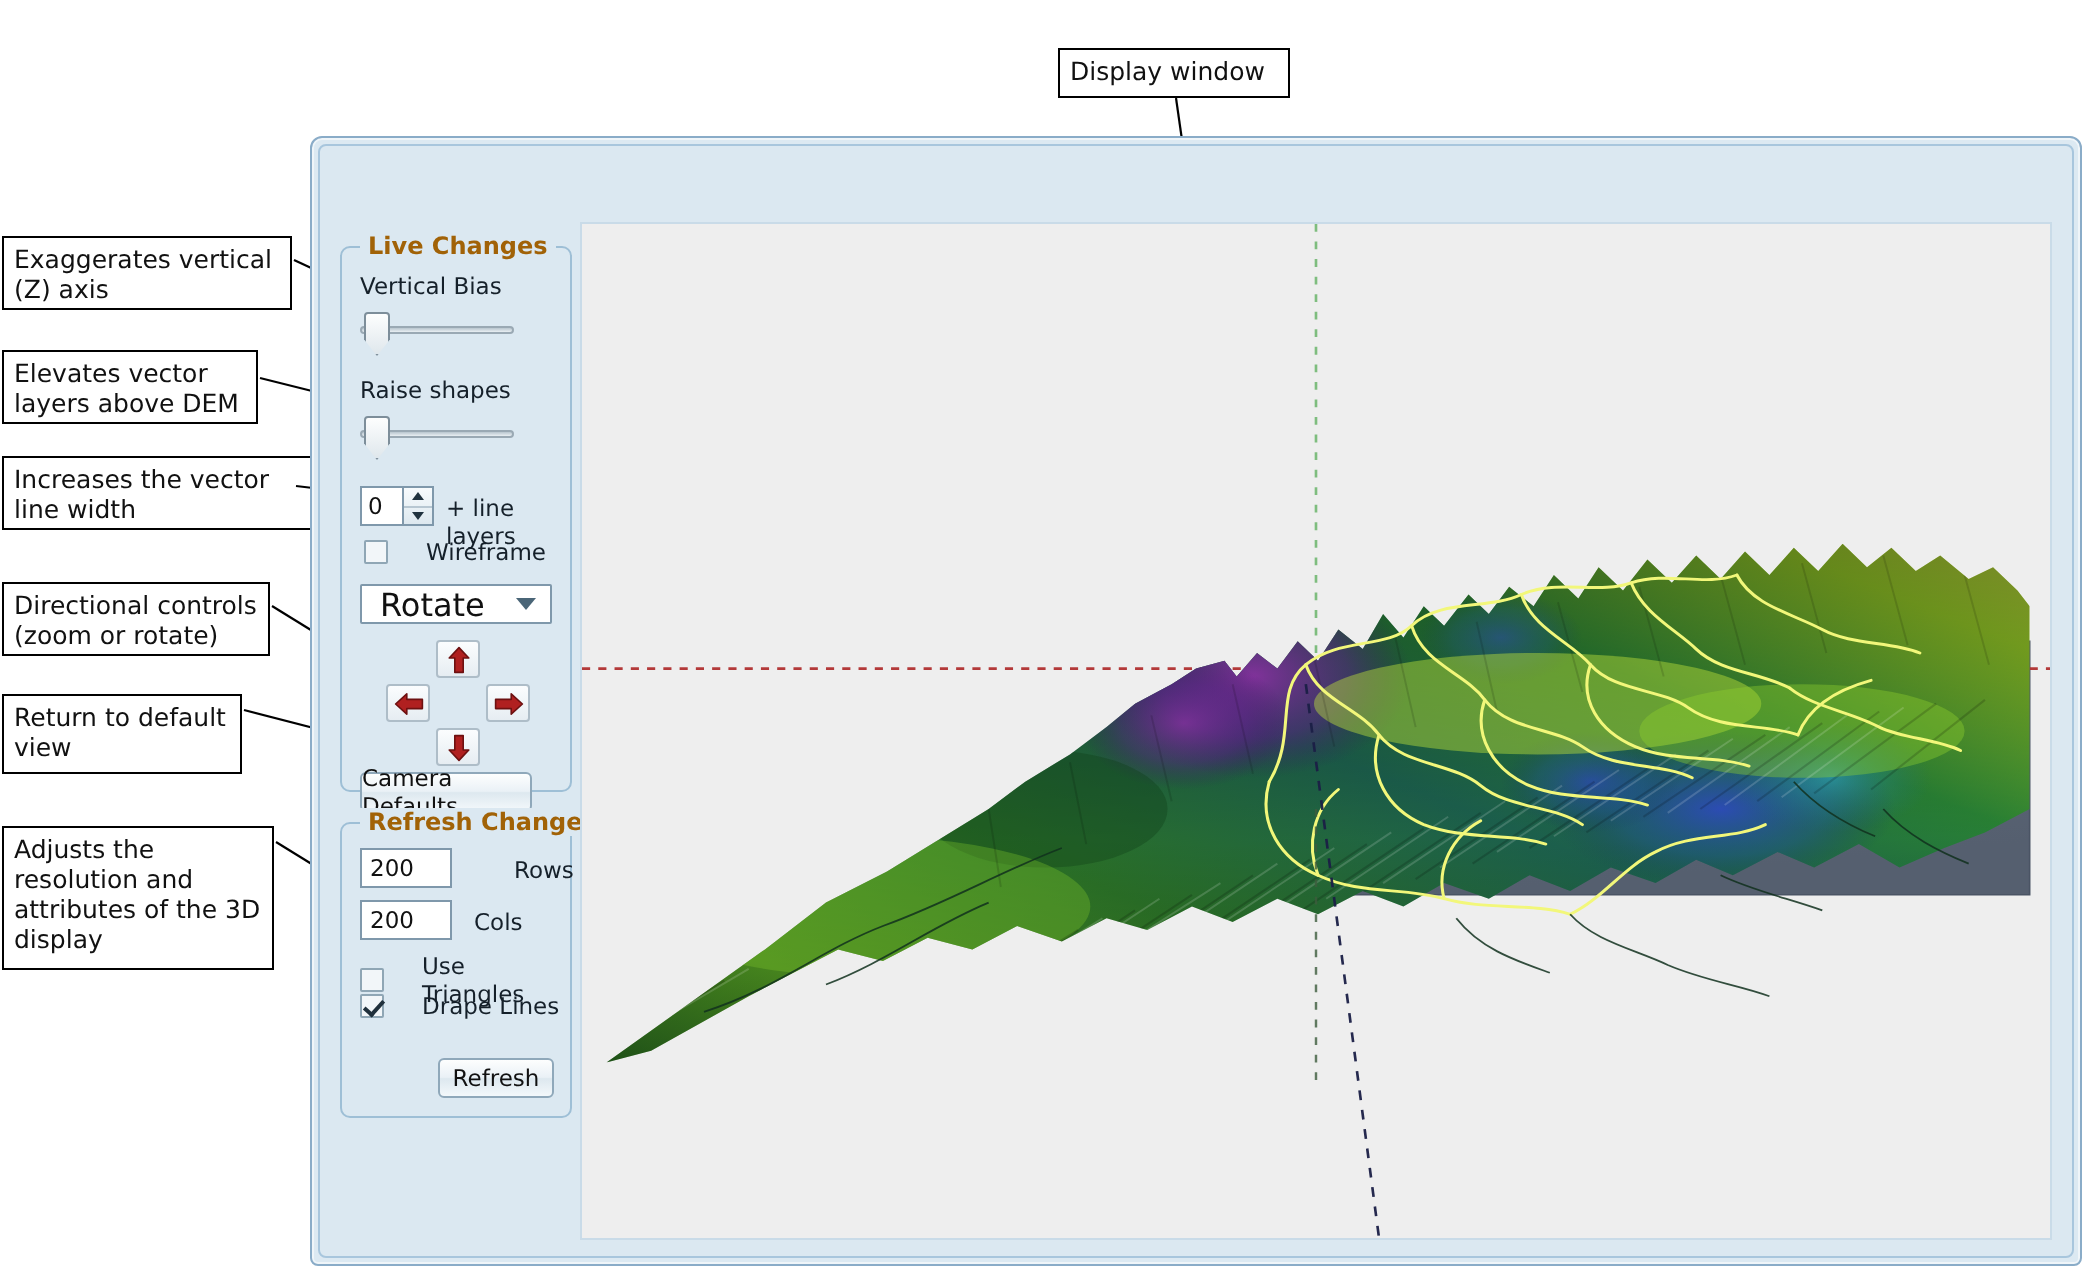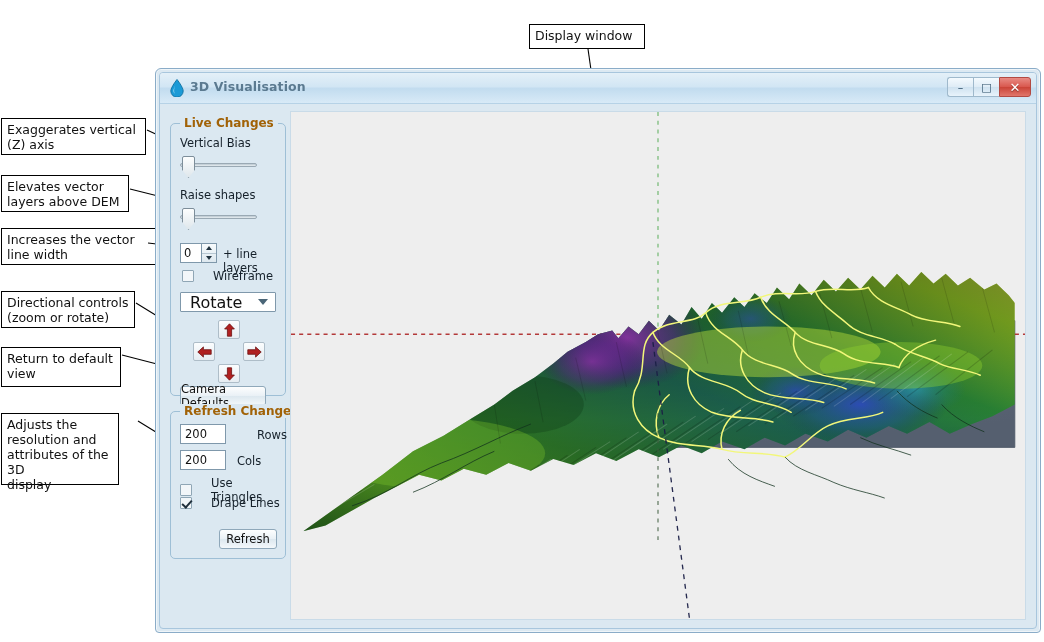--- a/index.html
+++ b/index.html
@@ -183,21 +183,21 @@
 
 <div class="callout" style="left:1px;top:228px;width:160px;height:37px;">Increases the vector
 line width</div>
 
 <div class="callout" style="left:1px;top:291px;width:134px;height:37px;">Directional controls
 (zoom or rotate)</div>
 
 <div class="callout" style="left:1px;top:347px;width:120px;height:40px;">Return to default
 view</div>
 
-<div class="callout" style="left:1px;top:413px;width:118px;height:72px;">Adjusts the
+<div class="callout" style="left:1px;top:413px;width:136px;height:72px;">Adjusts the
 resolution and
 attributes of the 3D
 display</div>
 
 <svg class="anno-svg">
   <defs>
     <marker id="ah" markerWidth="9" markerHeight="9" refX="7.5" refY="3.2" orient="auto" markerUnits="userSpaceOnUse">
       <path d="M0,0 L8,3.2 L0,6.4 z" fill="#000"></path>
     </marker>
   </defs>
@@ -206,39 +206,20 @@
   <line x1="130" y1="189" x2="190" y2="204" stroke="#000" stroke-width="1.1" marker-end="url(#ah)"></line>
   <line x1="148" y1="243" x2="182" y2="247" stroke="#000" stroke-width="1.1" marker-end="url(#ah)"></line>
   <line x1="136" y1="303" x2="183" y2="332" stroke="#000" stroke-width="1.1" marker-end="url(#ah)"></line>
   <line x1="122" y1="355" x2="184" y2="371" stroke="#000" stroke-width="1.1" marker-end="url(#ah)"></line>
   <line x1="138" y1="421" x2="185" y2="450" stroke="#000" stroke-width="1.1" marker-end="url(#ah)"></line>
 </svg>
 
 <div class="win">
  <div class="win-inner">
 
-  <div class="titlebar">
-    <svg class="drop-icon" viewBox="0 0 16 18">
-      <path d="M8 0.5 C8 0.5 1.8 8.2 1.8 12 a6.2 6.2 0 0 0 12.4 0 C14.2 8.2 8 0.5 8 0.5 z" fill="#1b9ad6" stroke="#0f6fa0" stroke-width="0.9"></path>
-      <path d="M6.1 6.8 C5 9 4.4 10.6 4.4 12 a3.6 3.6 0 0 0 1.4 2.8 C4.6 12.4 5 9.6 6.1 6.8 z" fill="#bfe8fa" opacity="0.9"></path>
-    </svg>
-    <div class="title-text">3D Visualisation</div>
-
-    <div class="win-btns">
-      <div class="wb">
-        <span class="glyph">–</span>
-      </div>
-      <div class="wb">
-        <span class="glyph">□</span>
-      </div>
-      <div class="wb close">
-        <span class="glyph">✕</span>
-      </div>
-    </div>
-  </div>
 
   <div class="client">
 
     <div class="ctl-col">
 
       <div class="group" id="grp-live">
         <div class="group-title">Live Changes</div>
 
         <div class="lbl" style="position:absolute;left:9px;top:12px;">Vertical Bias</div>
 

